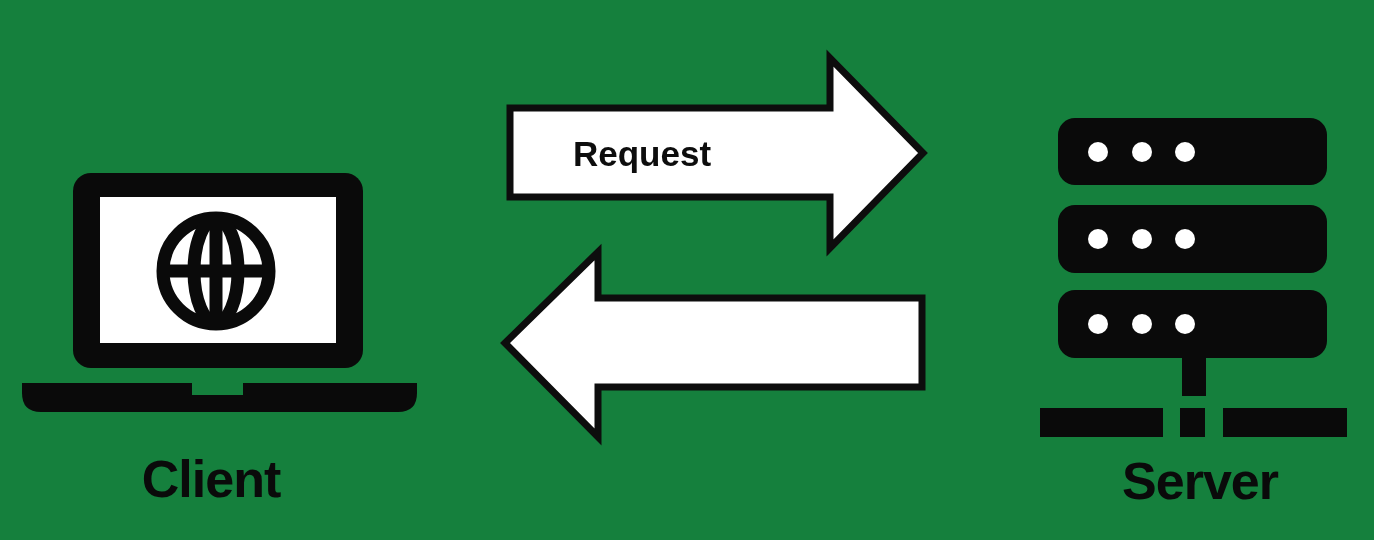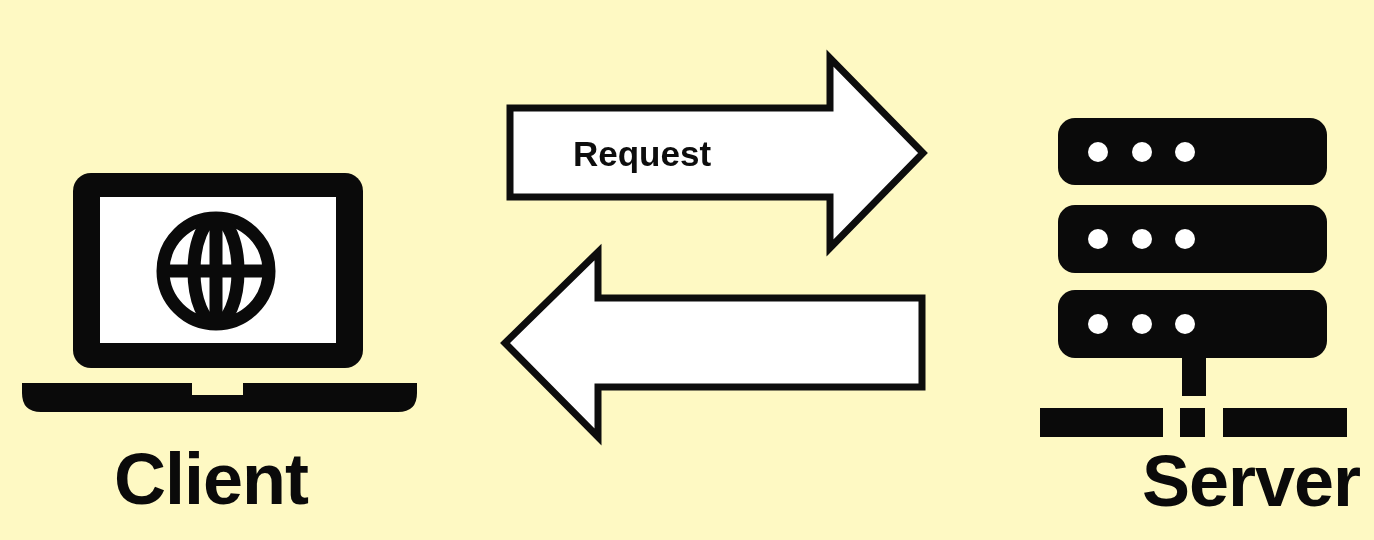--- a/index.html
+++ b/index.html
@@ -4,44 +4,44 @@
 <style>
   html, body {
     margin: 0;
     padding: 0;
     background: #ffffff;
   }
   .canvas {
     position: relative;
     width: 1374px;
     height: 540px;
-    background: #fef9c3;
+    background: #15803d;
     overflow: hidden;
     font-family: "Liberation Sans", sans-serif;
   }
   .abs { position: absolute; }
   .node-label {
     position: absolute;
     transform: translate(-50%, -50%);
     font-weight: 700;
-    font-size: 72px;
+    font-size: 52px;
     color: #0a0a0a;
     white-space: nowrap;
     letter-spacing: -1px;
   }
   .flow-label {
     position: absolute;
     transform: translate(-50%, -50%);
     font-weight: 700;
     font-size: 35px;
     color: #0d0d0d;
     white-space: nowrap;
   }
   #client-label  { left: 211px;  top: 479px; }
-  #server-label  { left: 1251px; top: 481px; }
+  #server-label  { left: 1200px; top: 481px; }
   #request-label { left: 642px;  top: 154px; }
   #response-label{ left: 745px;  top: 345px; }
 
   #laptop-svg  { left: 22px;   top: 170px; }
   #server-svg  { left: 1040px; top: 115px; }
   #request-svg { left: 500px;  top: 48px;  }
   #response-svg{ left: 495px;  top: 242px; }
 </style>
 </head>
 <body>

